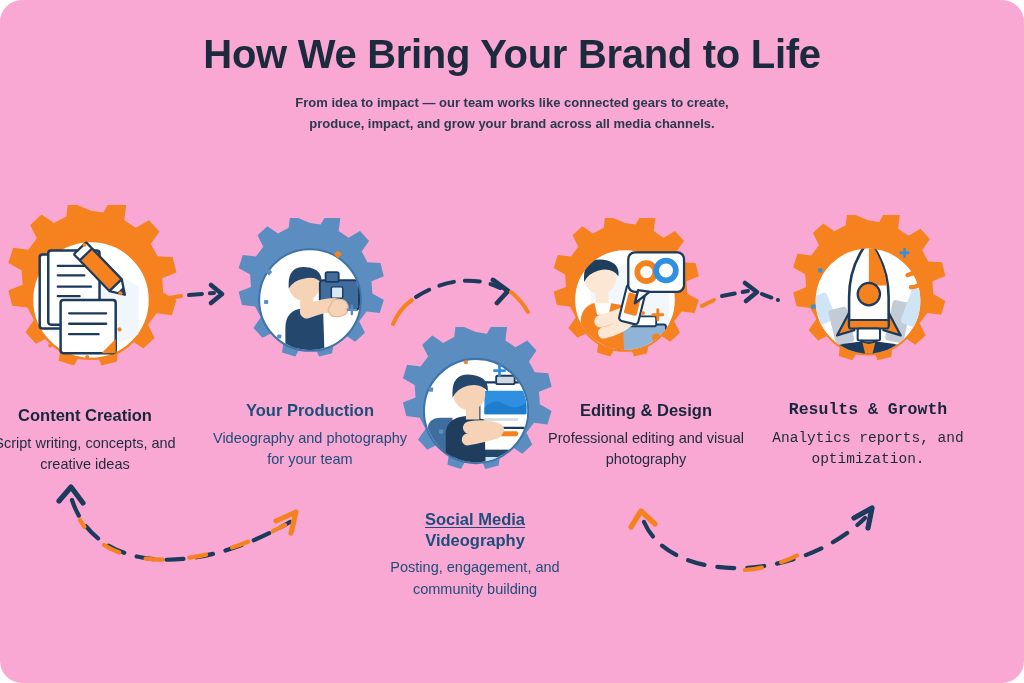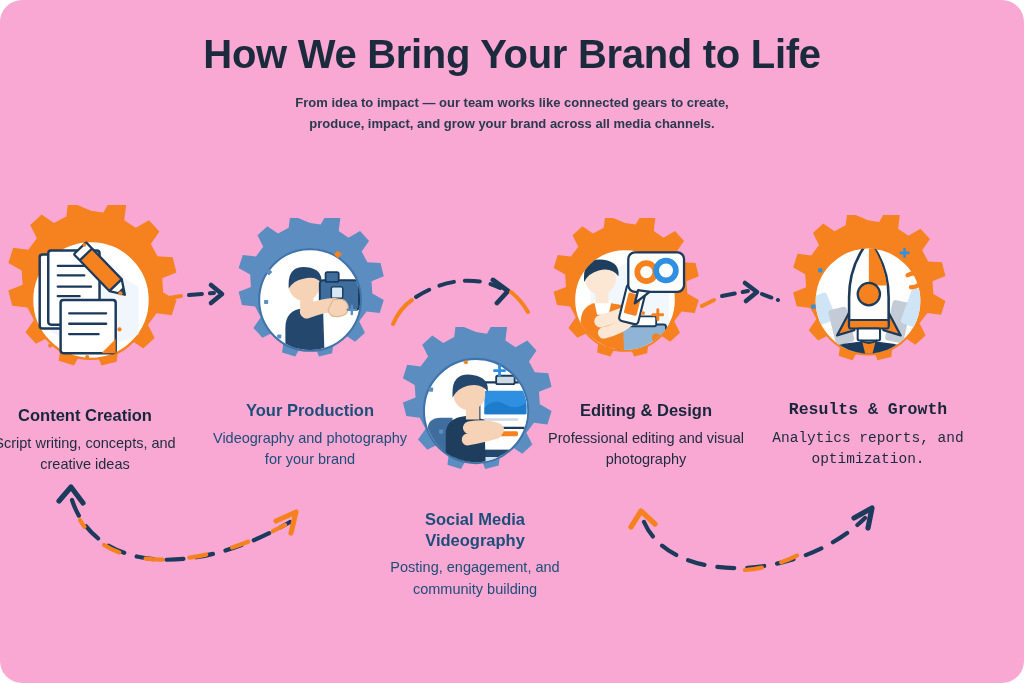--- a/index.html
+++ b/index.html
@@ -62,20 +62,21 @@
     width: 210px;
   }
   .caption-title {
     font-size: 16.5px;
     font-weight: 700;
     color: #17263a;
     line-height: 1.25;
     margin: 0;
   }
   .caption-title.is-underlined .u {
+    text-decoration: underline;
     text-underline-offset: 2px;
   }
   .caption-title.blue-title { color: #1d4e79; }
   .caption-desc {
     margin: 7px 0 0 0;
     font-size: 14.5px;
     font-weight: 400;
     line-height: 1.5;
     color: #1d2b3c;
   }
@@ -215,21 +216,21 @@
           <polygon points="46,66 50,62 54,66 50,70" fill="#5b8dc0"></polygon>
           <rect x="62" y="34" width="5" height="5" rx="1" fill="#5b8dc0"></rect>
           <rect x="44" y="100" width="5" height="5" rx="1" fill="#5b8dc0"></rect>
           <path d="M146 112 h10 M151 107 v10" stroke="#5b8dc0" stroke-width="3" stroke-linecap="round"></path>
           <rect x="60" y="142" width="5" height="5" rx="1" fill="#5b8dc0"></rect>
         </g>
       </svg>
     </div>
     <div class="caption" style="left:-23px; top:182px;">
       <p class="caption-title blue-title">Your Production</p>
-      <p class="caption-desc blue-desc">Videography and photography for your brand</p>
+      <p class="caption-desc blue-desc">Videography and photography for your team</p>
     </div>
   </div>
 
   <div class="station" style="left:392px; top:327px; width:168px; height:168px; z-index:7;">
     <div class="gear-wrap">
       <svg width="168" height="168" viewBox="0 0 200 200">
         <g>
           <path fill="#5b8dc0" d="
             M100,6
             l13,2 l8,-14 l16,6 l-2,16 l12,8 l14,-8 l11,12 l-9,13 l7,13 l16,1 l4,16 l-15,6 l1,15 l14,8 l-5,16 l-16,-2 l-9,12 l7,14 l-12,11 l-13,-9 l-13,7 l-2,16 l-16,4 l-6,-15 l-15,1 l-8,14 l-16,-5 l2,-16 l-12,-9 l-14,7 l-11,-12 l9,-13 l-7,-13 l-16,-2 l-4,-16 l15,-6 l-1,-15 l-14,-8 l5,-16 l16,2 l9,-12 l-7,-14 l12,-11 l13,9 l13,-7 l2,-16 Z"></path>

